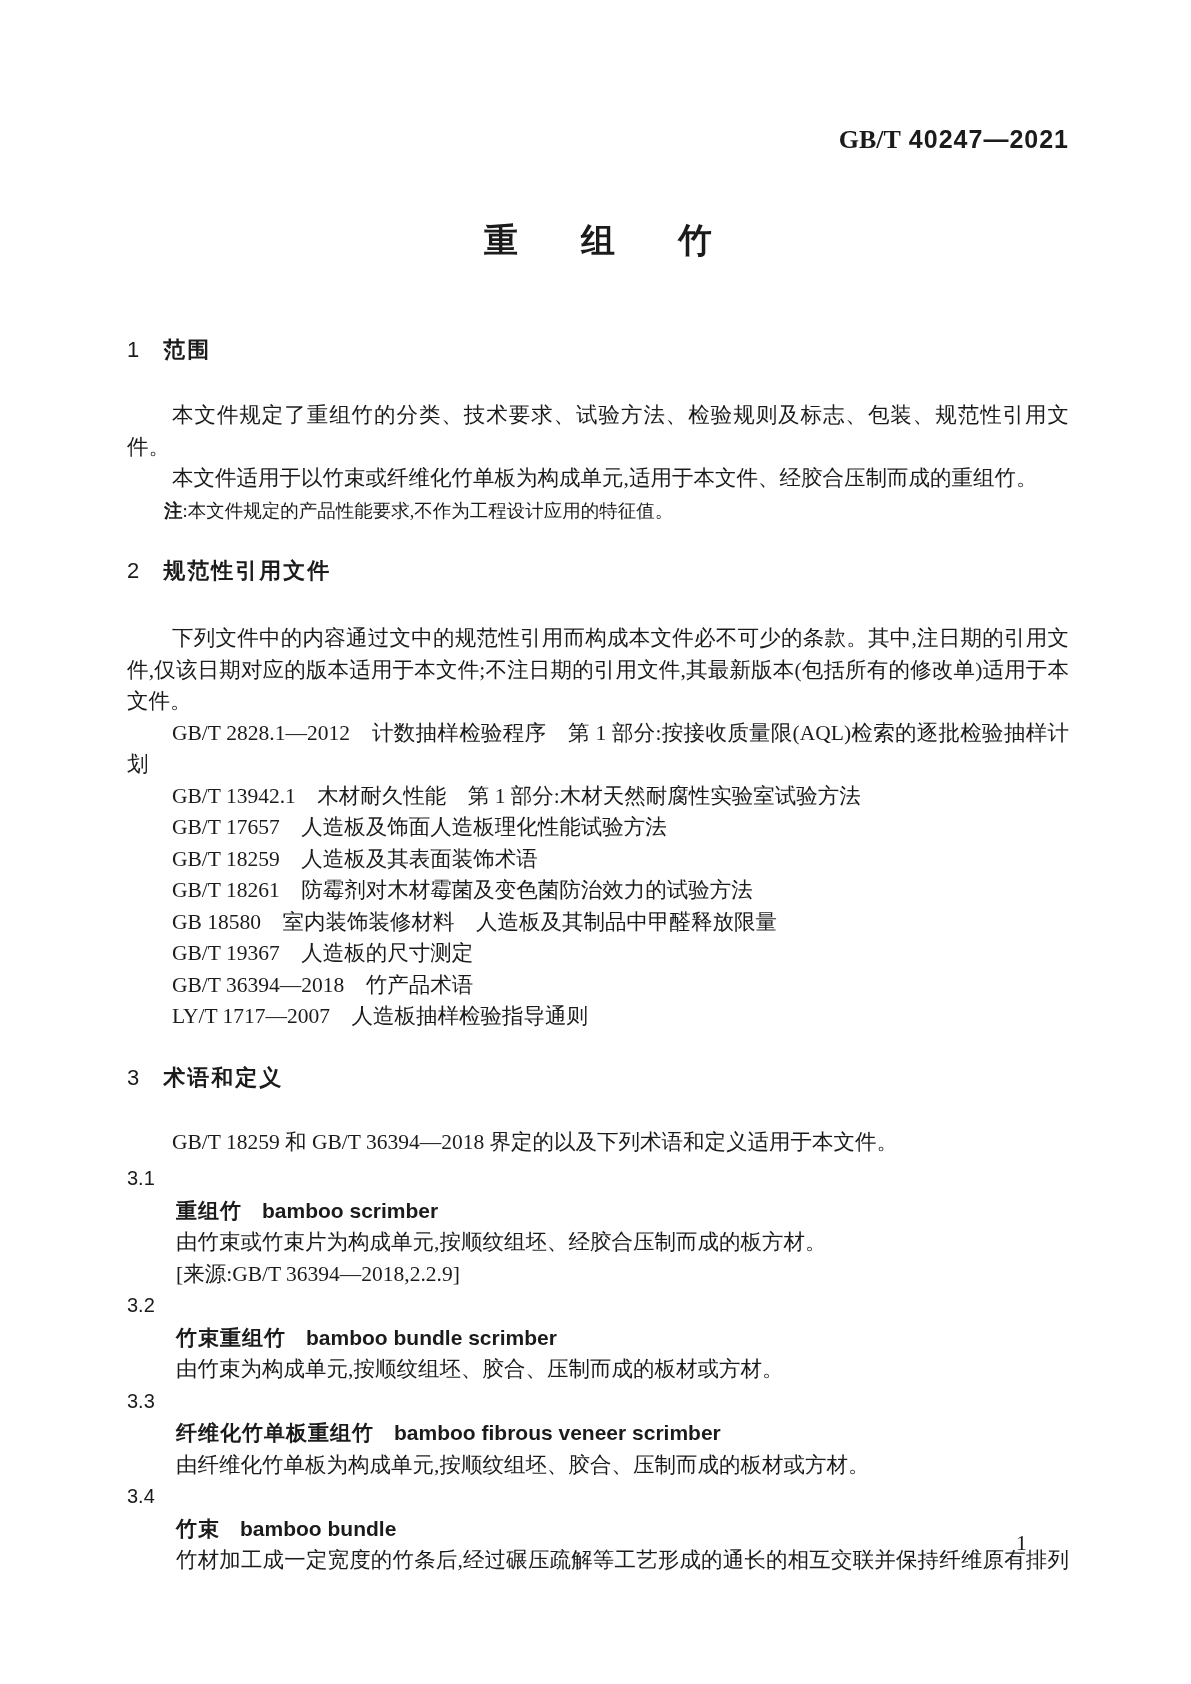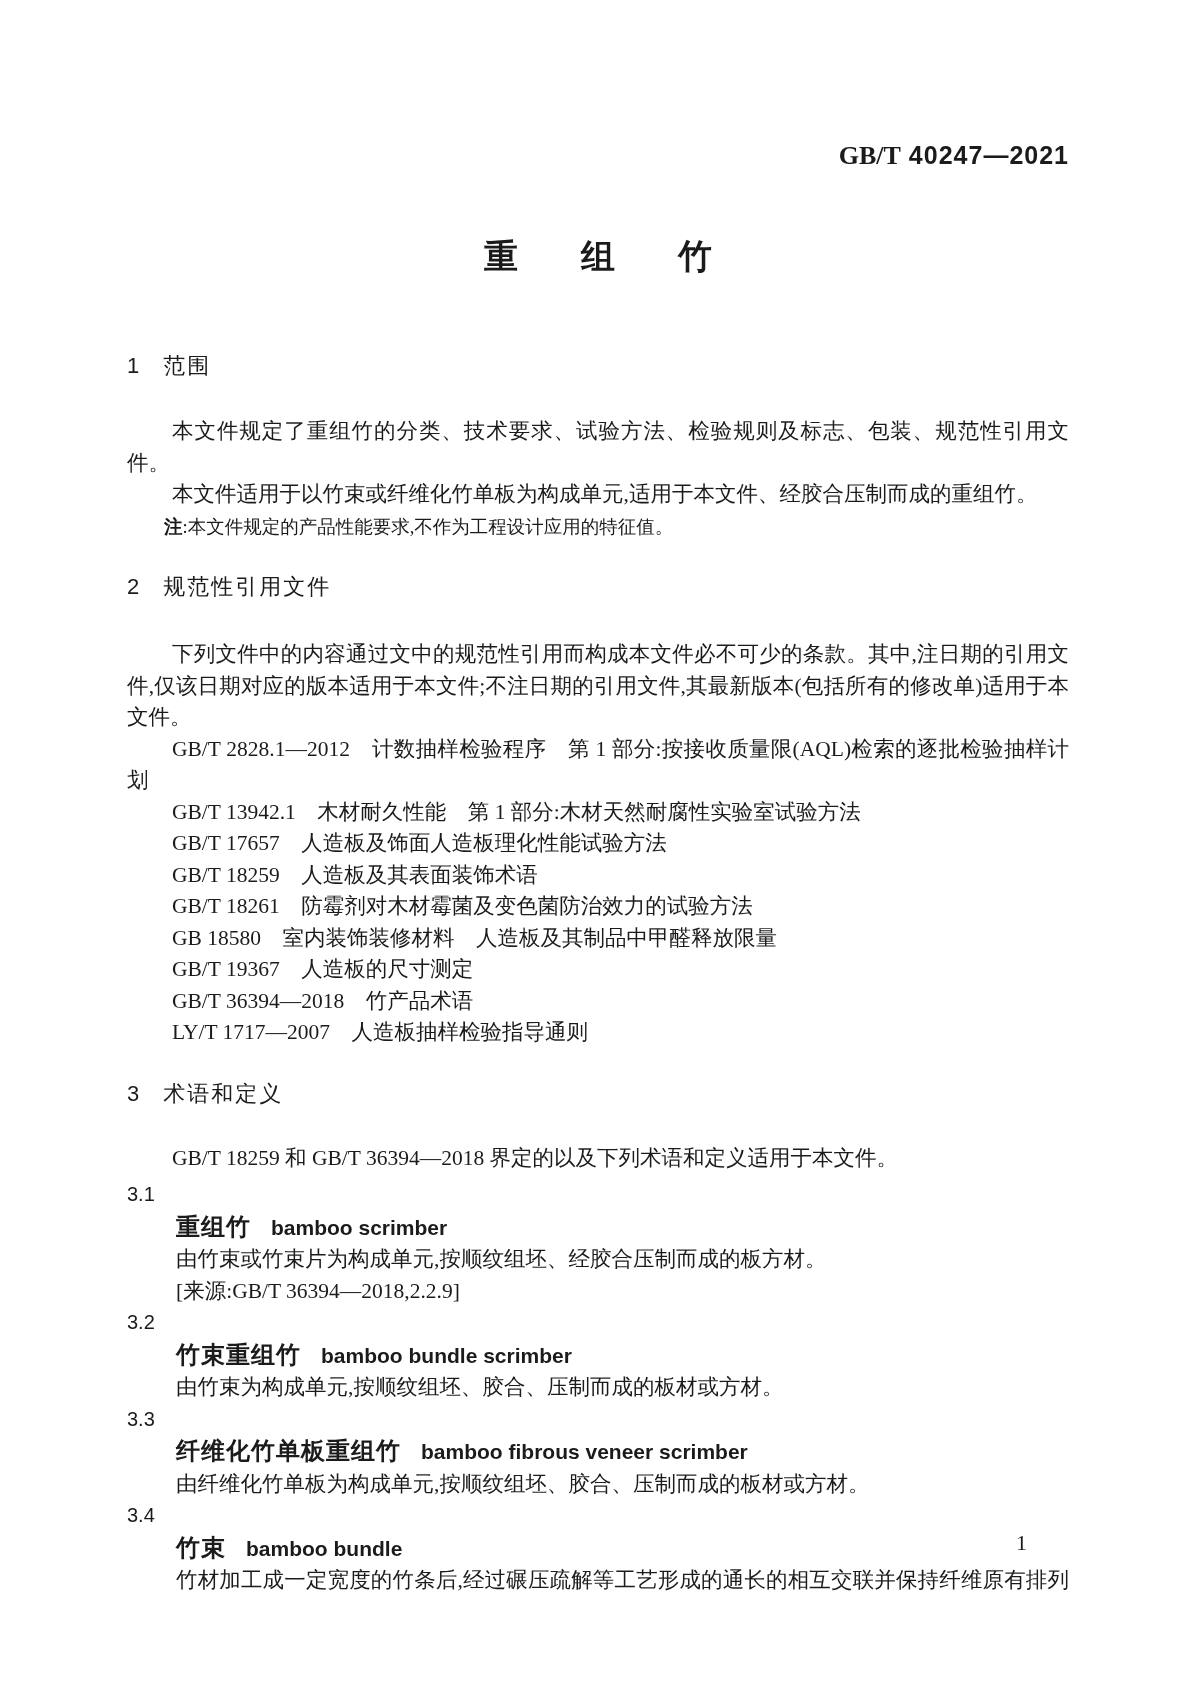--- a/index.html
+++ b/index.html
@@ -12,21 +12,21 @@
     width: 1191px;
     height: 1684px;
     background: #ffffff;
     color: #1b1b1b;
     overflow: hidden;
     font-family: "Liberation Serif", serif;
   }
   .content {
     position: absolute;
     left: 127px;
-    top: 144px;
+    top: 128px;
     width: 942px;
   }
 
   
   .std-code {
     text-align: right;
     line-height: 22px;
     white-space: nowrap;
   }
   .code-prefix {
@@ -59,21 +59,21 @@
     font-family: "Liberation Sans", sans-serif;
     font-size: 22px;
     line-height: 24px;
     white-space: nowrap;
   }
   .sec-heading .sec-num {
     font-weight: 400;
     margin-right: 24px;
   }
   .sec-heading .sec-title {
-    font-weight: 400;
+    font-weight: 700;
     letter-spacing: 2px;
   }
   .sec-heading.h-sec1 { margin-top: 72px; }
   .sec-heading.h-sec2 { margin-top: 32px; }
   .sec-heading.h-sec3 { margin-top: 33px; }
 
   
   .body-text {
     font-size: 21.5px;
     line-height: 31.5px;
@@ -105,21 +105,21 @@
     line-height: 31.5px;
   }
   .term-line {
     margin-left: 49px;
     line-height: 31.5px;
     white-space: nowrap;
   }
   .term-zh {
     font-family: Liberation Sans, sans-serif;
     font-weight: 700;
-    font-size: 24px;
+    font-size: 21px;
     letter-spacing: 1px;
   }
   .term-en {
     font-family: Liberation Sans, sans-serif;
     font-weight: 700;
     font-size: 21px;
     margin-left: 20px;
   }
   .term-def, .term-src {
     margin-left: 49px;

